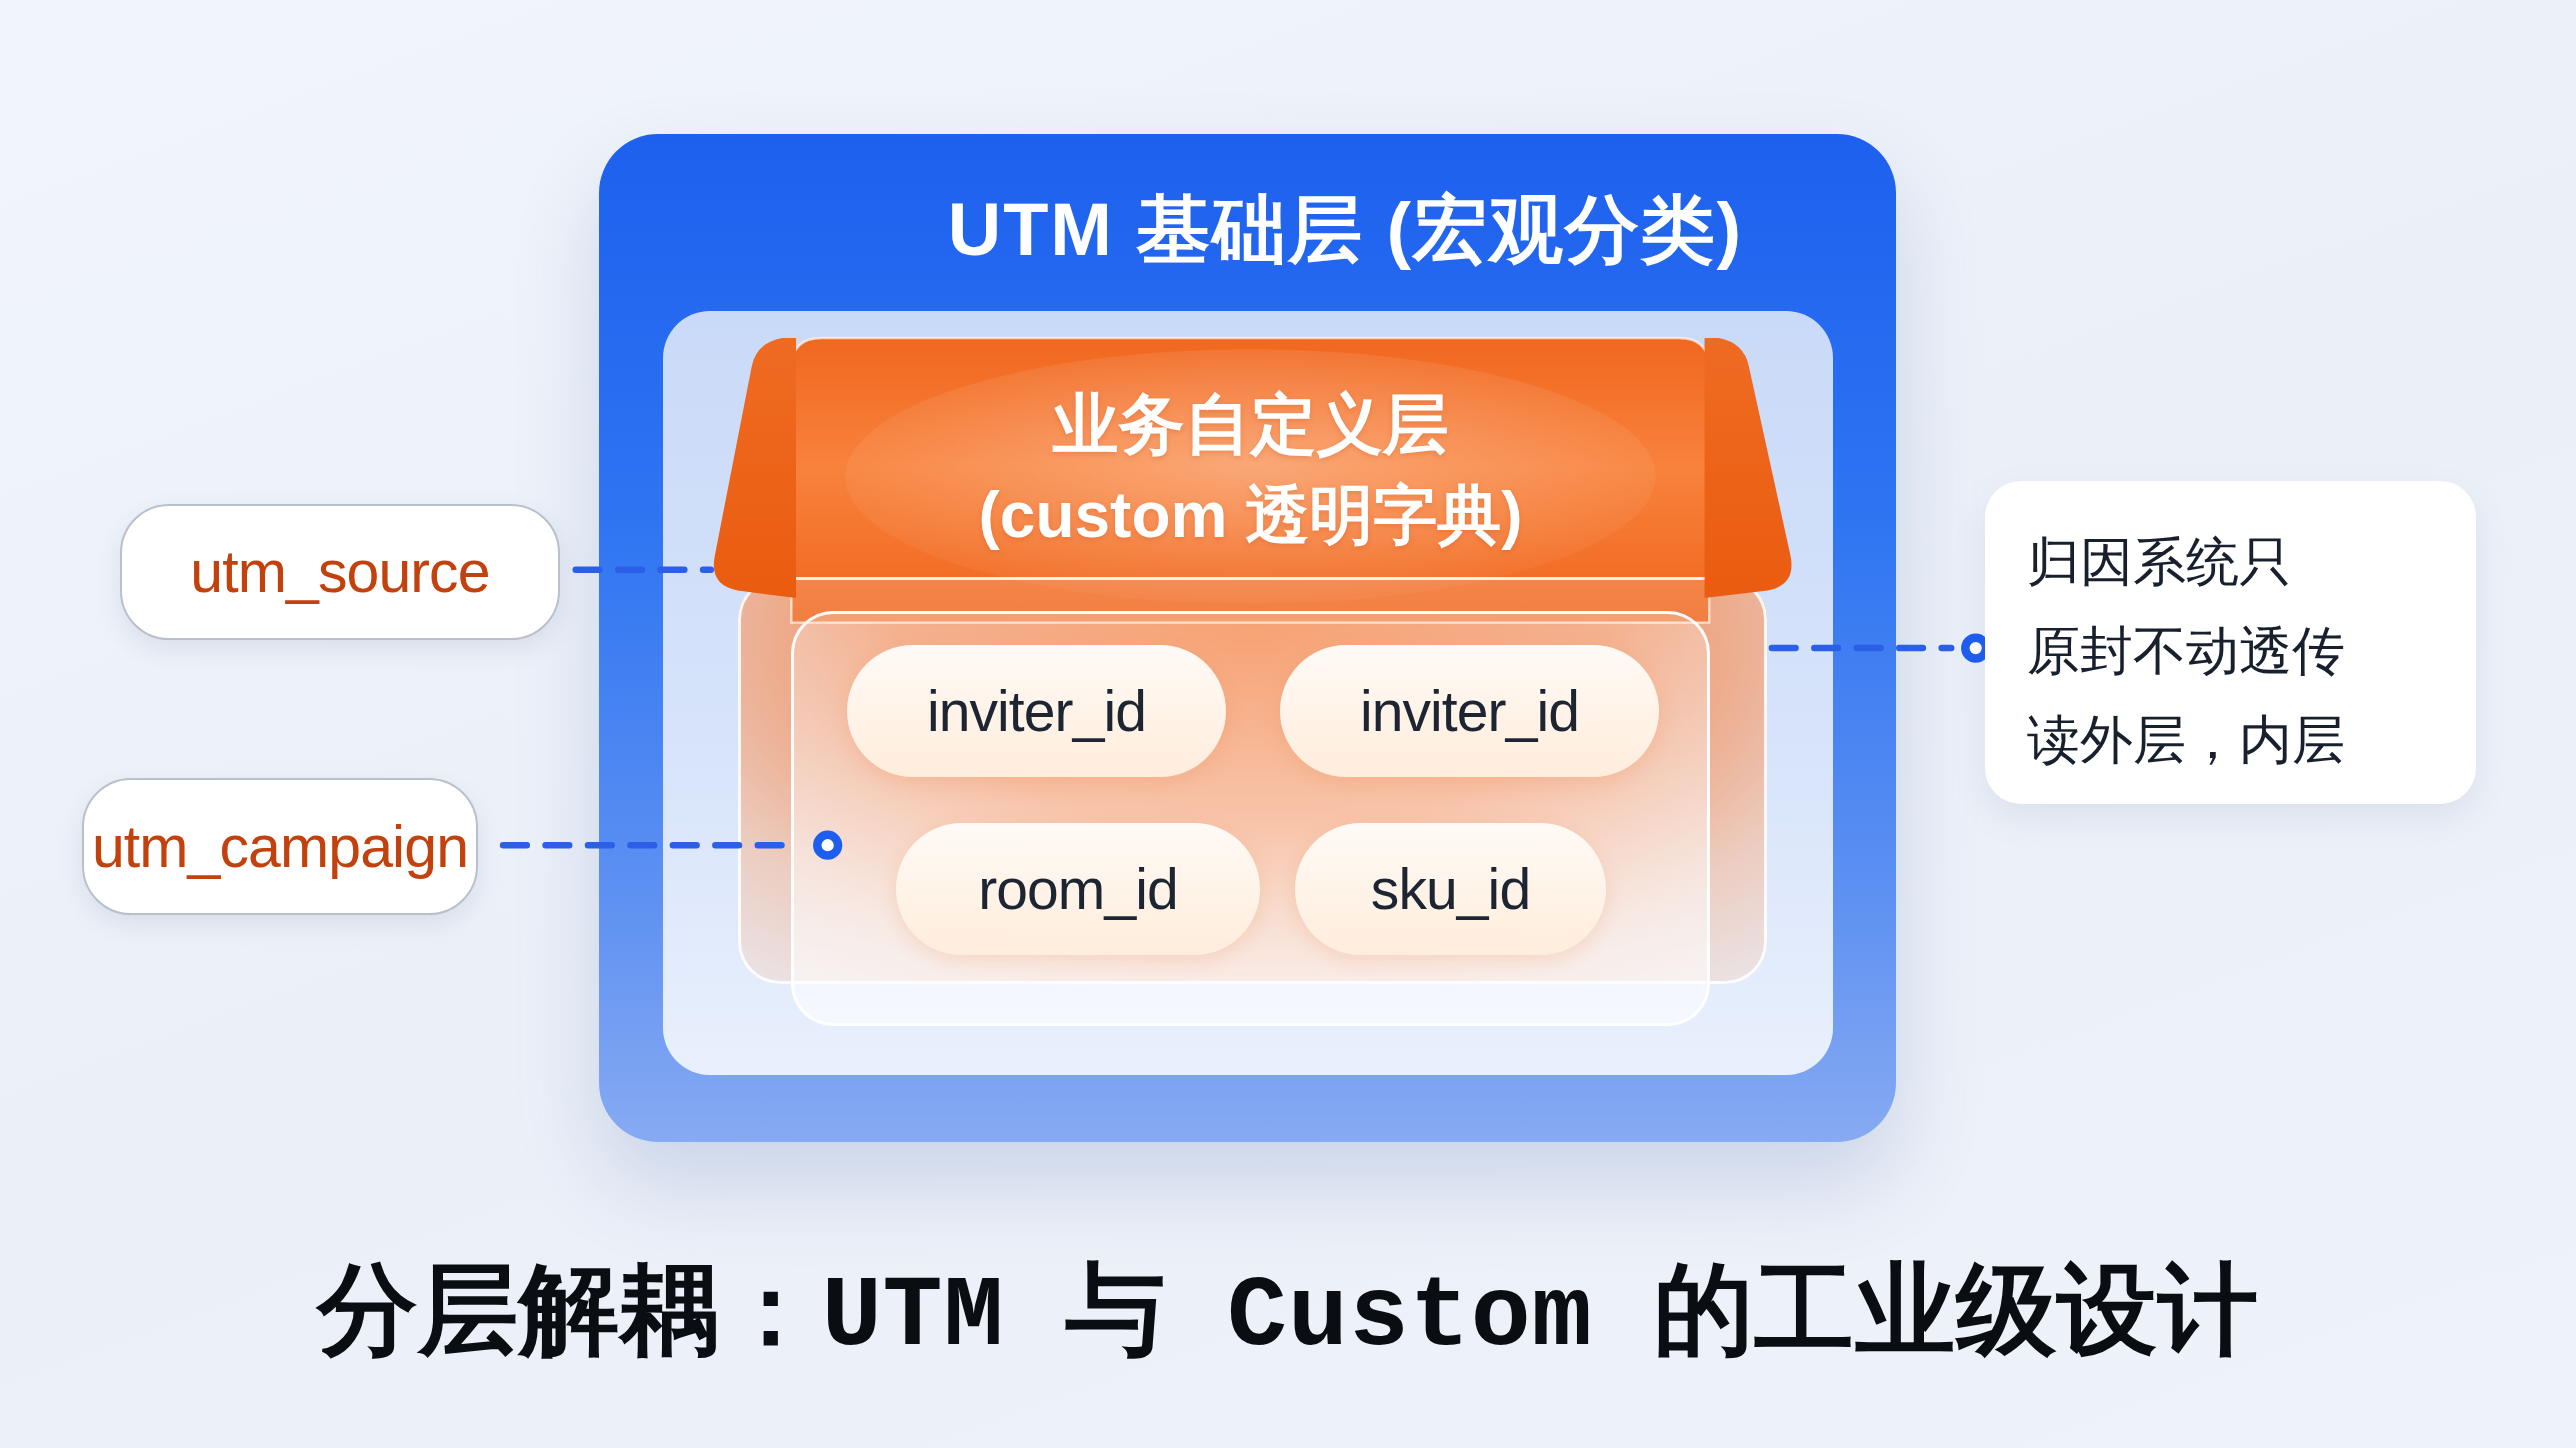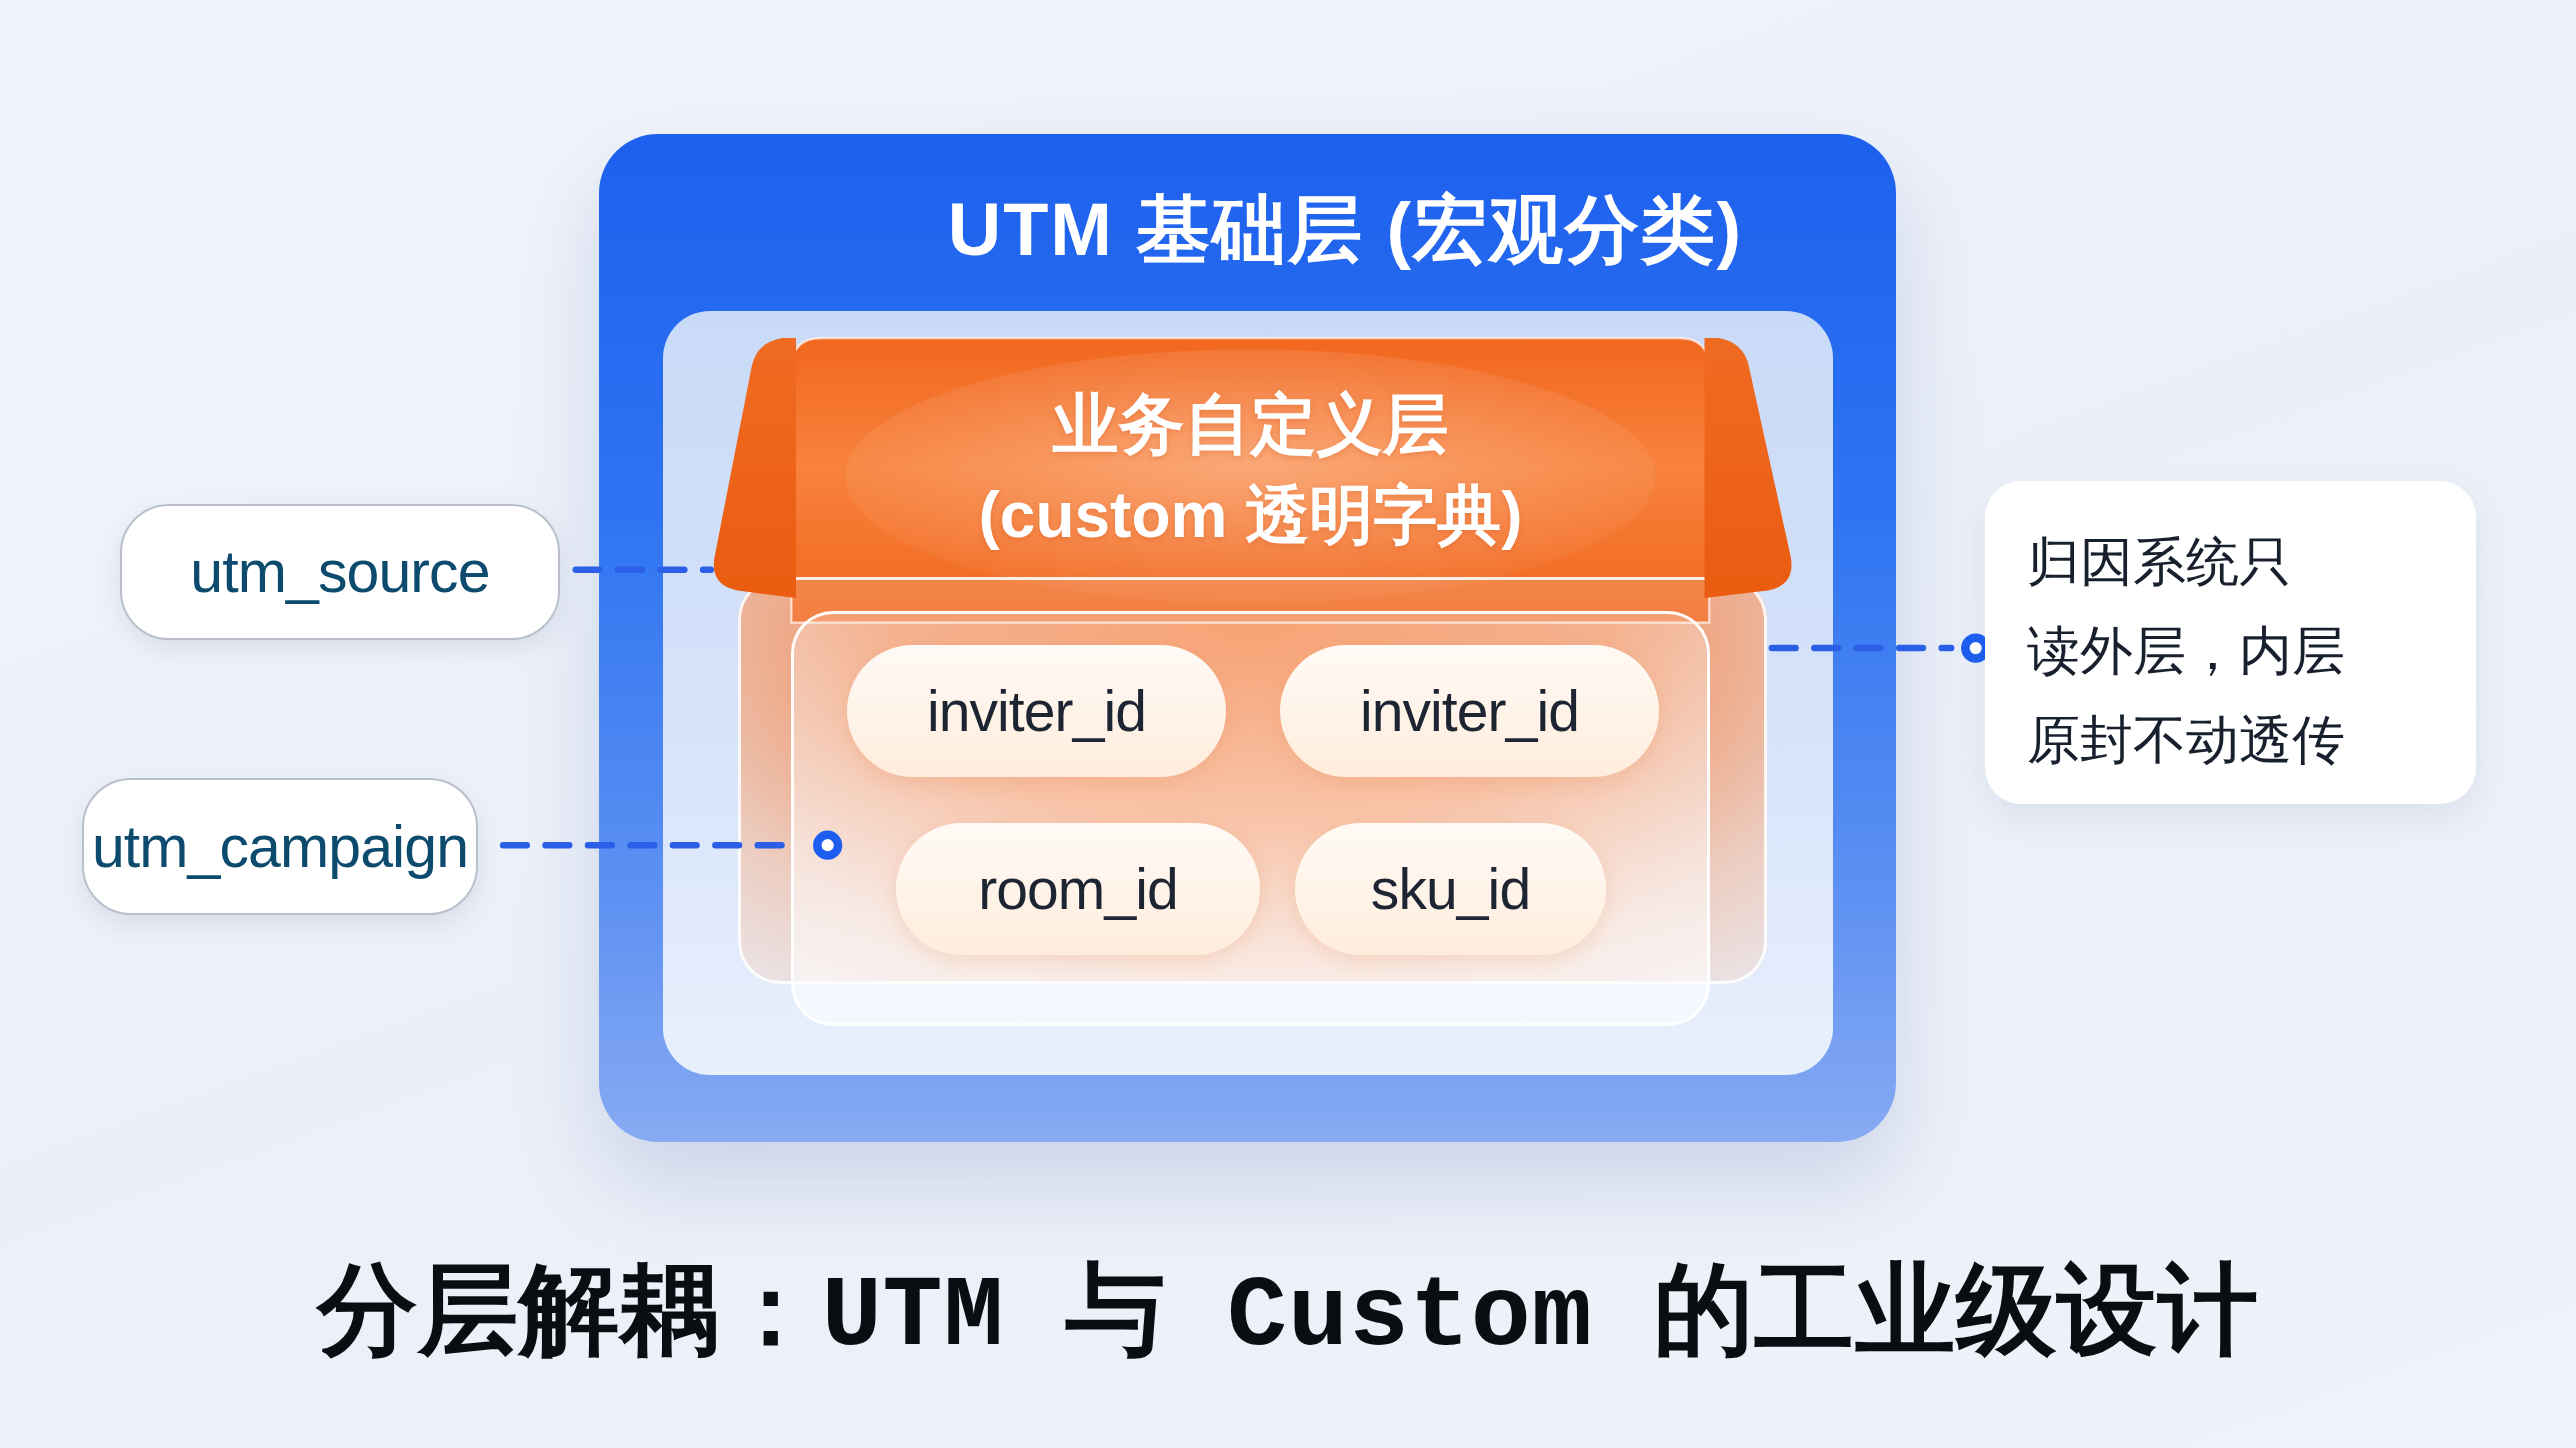--- a/index.html
+++ b/index.html
@@ -68,21 +68,21 @@
   #pill-3{left:896px;top:823px;width:364px;}
   #pill-4{left:1295px;top:823px;width:311px;}
 
   
   svg.overlay{left:0;top:0;width:2576px;height:1448px;z-index:9;pointer-events:none;}
 
   
   .side-label{
     background:#ffffff;border:2.8px solid #b9c0cb;border-radius:49px;
     display:flex;align-items:center;justify-content:center;box-sizing:border-box;
-    font-size:59px;font-weight:500;color:#0c4a6e;letter-spacing:-0.9px;
+    font-size:59px;font-weight:500;color:#c2410c;letter-spacing:-0.9px;
     box-shadow:0 9.4px 24.5px rgba(70,90,130,.12);z-index:10;text-align:center;
   }
   #label-utm-source{left:120px;top:504px;width:440px;height:136px;}
   #label-utm-campaign{left:82px;top:778px;width:396px;height:137px;}
 
   
   .note{
     left:1985px;top:481px;width:491px;height:323px;border-radius:36px;background:#ffffff;
     box-shadow:0 13.2px 34px rgba(70,90,130,.10);box-sizing:border-box;
     padding:36px 19px 8px 42px;z-index:10;
@@ -152,18 +152,18 @@
   <circle cx="877" cy="896" r="11" fill="#ffffff" stroke="#1d5ef0" stroke-width="9"></circle>
   <line x1="1878" y1="687" x2="2068" y2="687" stroke="#2b5fe7" stroke-width="7" stroke-dasharray="25 20" stroke-linecap="round"></line>
   <circle cx="2094" cy="687" r="11" fill="#ffffff" stroke="#1d5ef0" stroke-width="9"></circle>
 </svg>
 
 <div class="abs side-label" id="label-utm-source">utm_source</div>
 <div class="abs side-label" id="label-utm-campaign">utm_campaign</div>
 
 <div class="abs note">
   <div>归因系统只</div>
+  <div>原封不动透传</div>
   <div>读外层，内层</div>
-  <div>原封不动透传</div>
 </div>
 
 <div class="abs caption">分层解耦：UTM 与 Custom 的工业级设计</div>
 
 
 </body></html>

